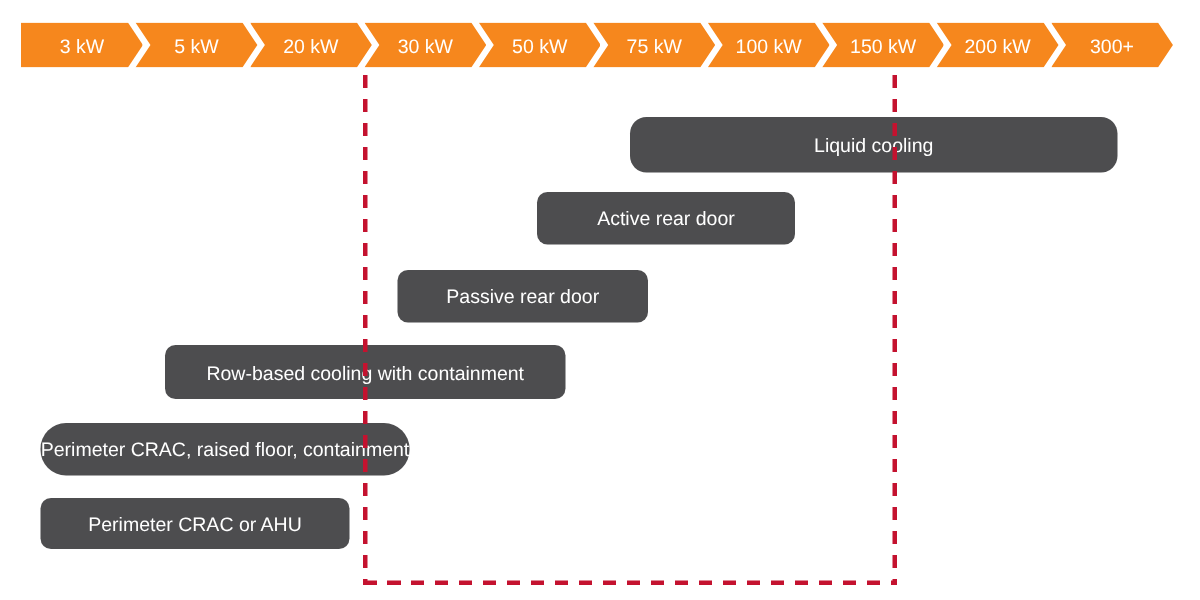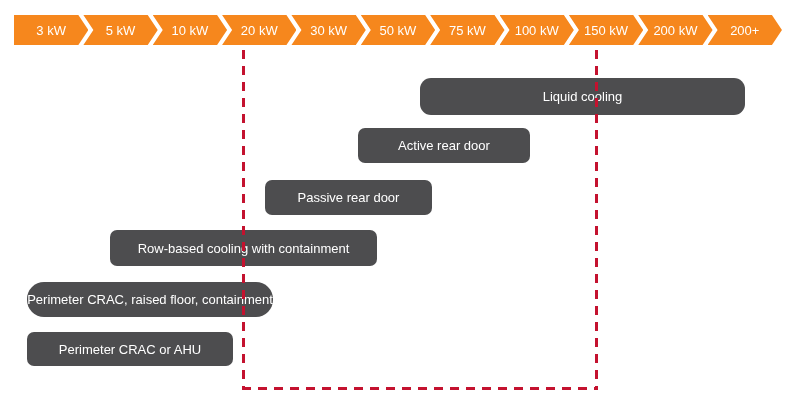--- a/index.html
+++ b/index.html
@@ -67,23 +67,20 @@
 
 <div class="canvas" style="--orange: #F6871D; --bar-gray: #4D4D4F; --red: #C4122F;">
   <div class="power-scale">
       <div class="seg seg-first">
         <span>3 kW</span>
       </div>
       <div class="seg">
         <span>5 kW</span>
       </div>
       <div class="seg">
-        <span>10 kW</span>
-      </div>
-      <div class="seg">
         <span>20 kW</span>
       </div>
       <div class="seg">
         <span>30 kW</span>
       </div>
       <div class="seg">
         <span>50 kW</span>
       </div>
       <div class="seg">
         <span>75 kW</span>
@@ -91,21 +88,21 @@
       <div class="seg">
         <span>100 kW</span>
       </div>
       <div class="seg">
         <span>150 kW</span>
       </div>
       <div class="seg">
         <span>200 kW</span>
       </div>
       <div class="seg">
-        <span>200+</span>
+        <span>300+</span>
       </div>
     </div>
   <div>
       <div class="bar" style="left: 420px; top: 78px; width: 325px; height: 37px; border-radius: 11px;">
         <span>Liquid cooling</span>
       </div>
       <div class="bar" style="left: 358px; top: 128px; width: 172px; height: 35px;">
         <span>Active rear door</span>
       </div>
       <div class="bar" style="left: 265px; top: 180px; width: 167px; height: 35px;">

